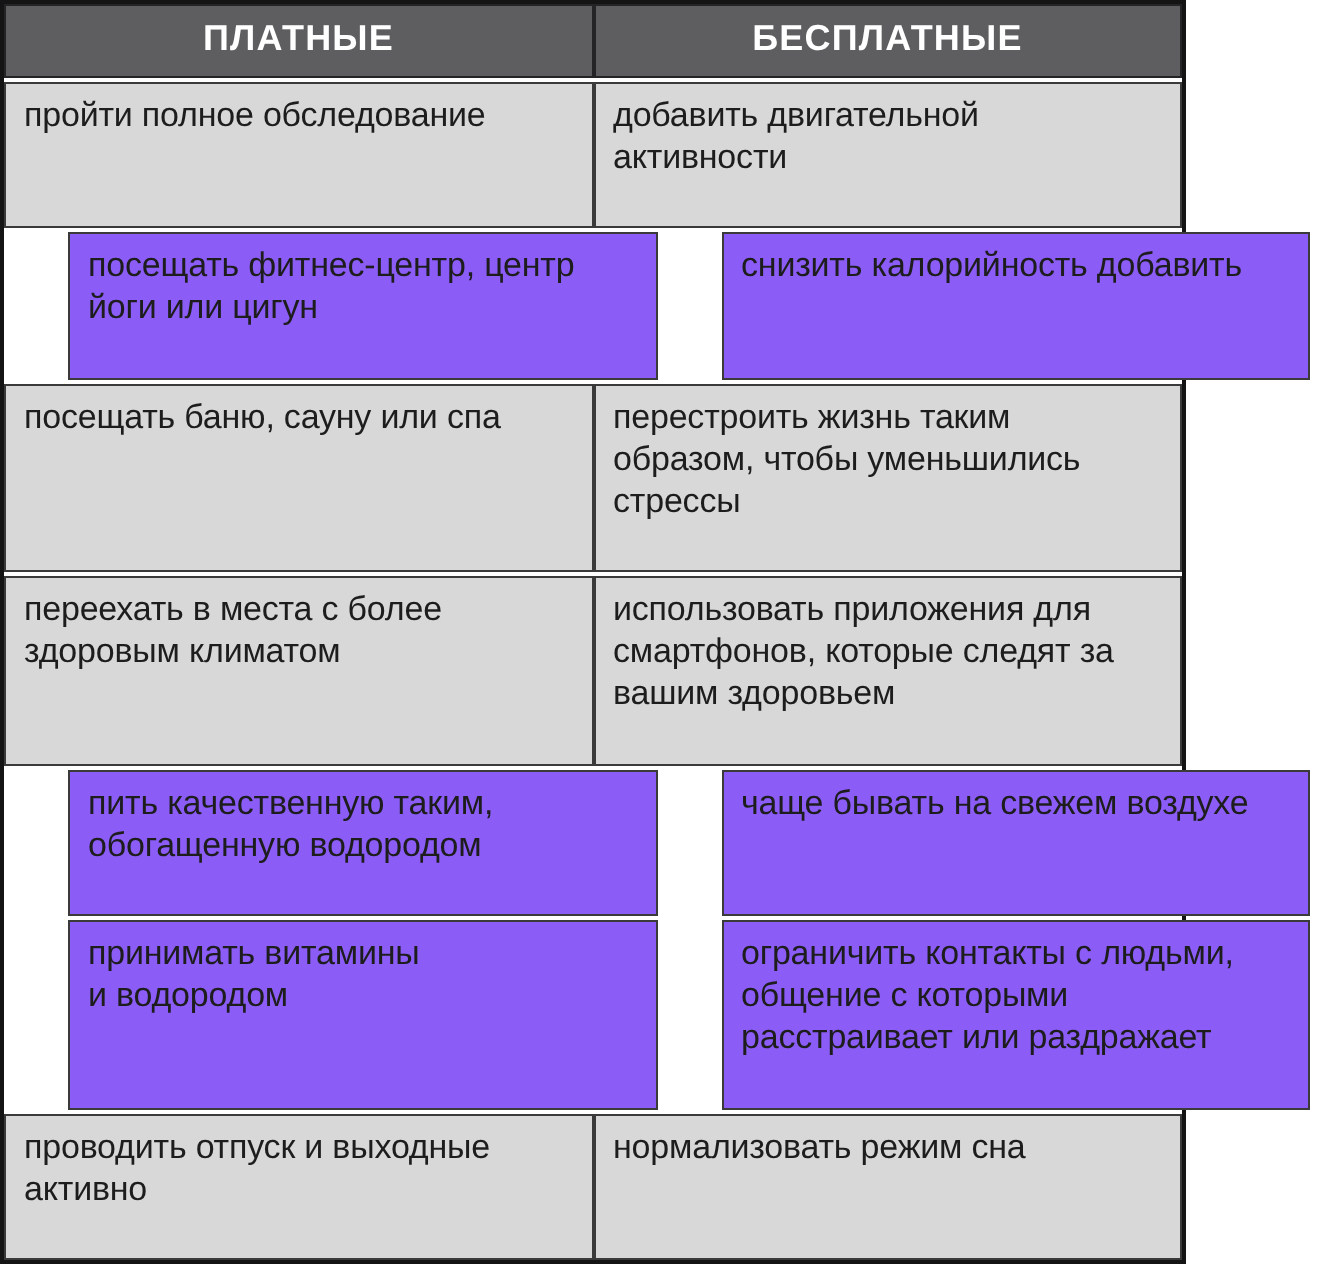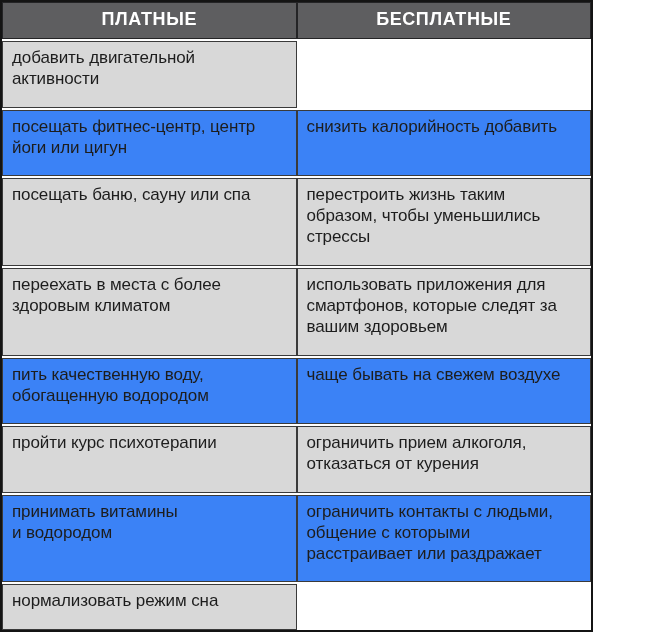--- a/index.html
+++ b/index.html
@@ -36,33 +36,34 @@
     font-size: 18px;
     letter-spacing: 0.6px;
     display: flex;
     align-items: center;
     justify-content: center;
     padding: 2px 9px 4px 9px;
     border-color: #242426;
     white-space: normal;
   }
   .row-gray .cell { background: #d8d8d8; }
-  .row-light .cell { background: #3b82f6; }
+  .row-light .cell { background: #8b5cf6; margin-left: 32px; }
 </style>
 </head>
 <body>
 
 <div class="table">
 
   <div class="row header-row">
     <div class="cell header-cell">ПЛАТНЫЕ</div>
     <div class="cell header-cell">БЕСПЛАТНЫЕ</div>
   </div>
 
   <div class="row body-row row-gray">
+    <div class="cell">пройти полное обследование</div>
     <div class="cell">добавить двигательной
 активности</div>
   </div>
 
   <div class="row body-row row-light">
     <div class="cell">посещать фитнес-центр, центр
 йоги или цигун</div>
     <div class="cell">снизить калорийность добавить</div>
   </div>
 
@@ -76,36 +77,33 @@
 
   <div class="row body-row row-gray">
     <div class="cell">переехать в места с более
 здоровым климатом</div>
     <div class="cell">использовать приложения для
 смартфонов, которые следят за
 вашим здоровьем</div>
   </div>
 
   <div class="row body-row row-light">
-    <div class="cell">пить качественную воду,
+    <div class="cell">пить качественную таким,
 обогащенную водородом</div>
     <div class="cell">чаще бывать на свежем воздухе</div>
   </div>
 
-  <div class="row body-row row-gray">
-    <div class="cell">пройти курс психотерапии</div>
-    <div class="cell">ограничить прием алкоголя,
-отказаться от курения</div>
-  </div>
 
   <div class="row body-row row-light">
     <div class="cell">принимать витамины
 и водородом</div>
     <div class="cell">ограничить контакты с людьми,
 общение с которыми
 расстраивает или раздражает</div>
   </div>
 
   <div class="row body-row row-gray">
+    <div class="cell">проводить отпуск и выходные
+активно</div>
     <div class="cell">нормализовать режим сна</div>
   </div>
 
 </div>
 
 </body></html>

